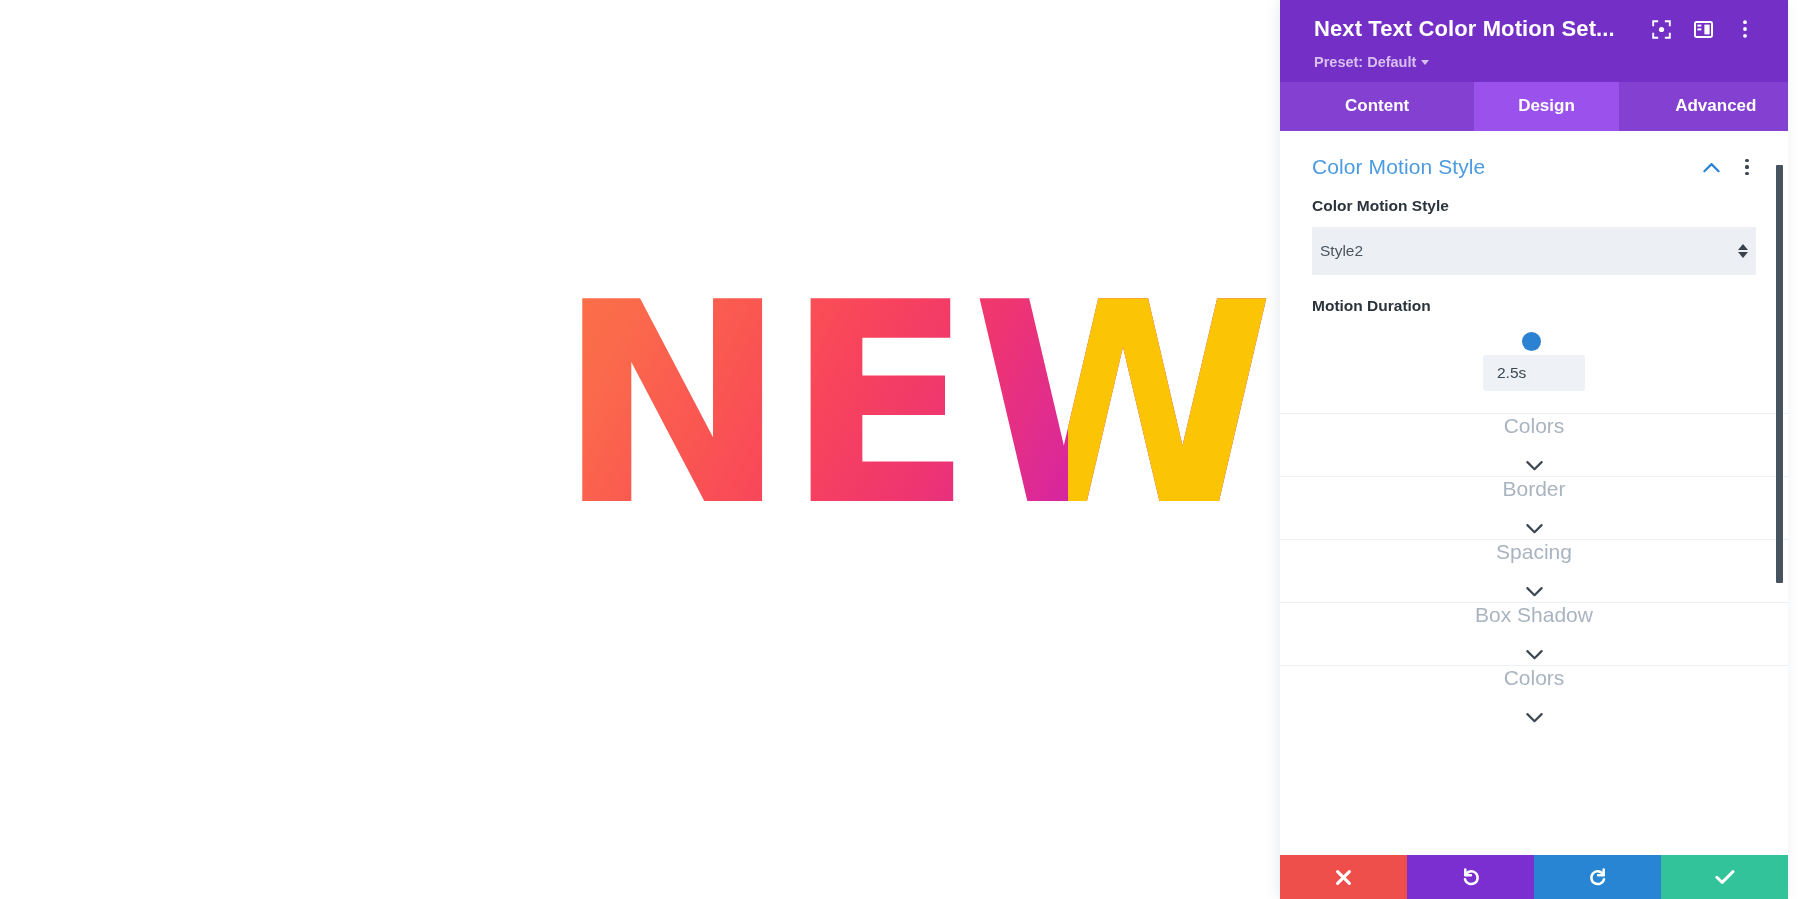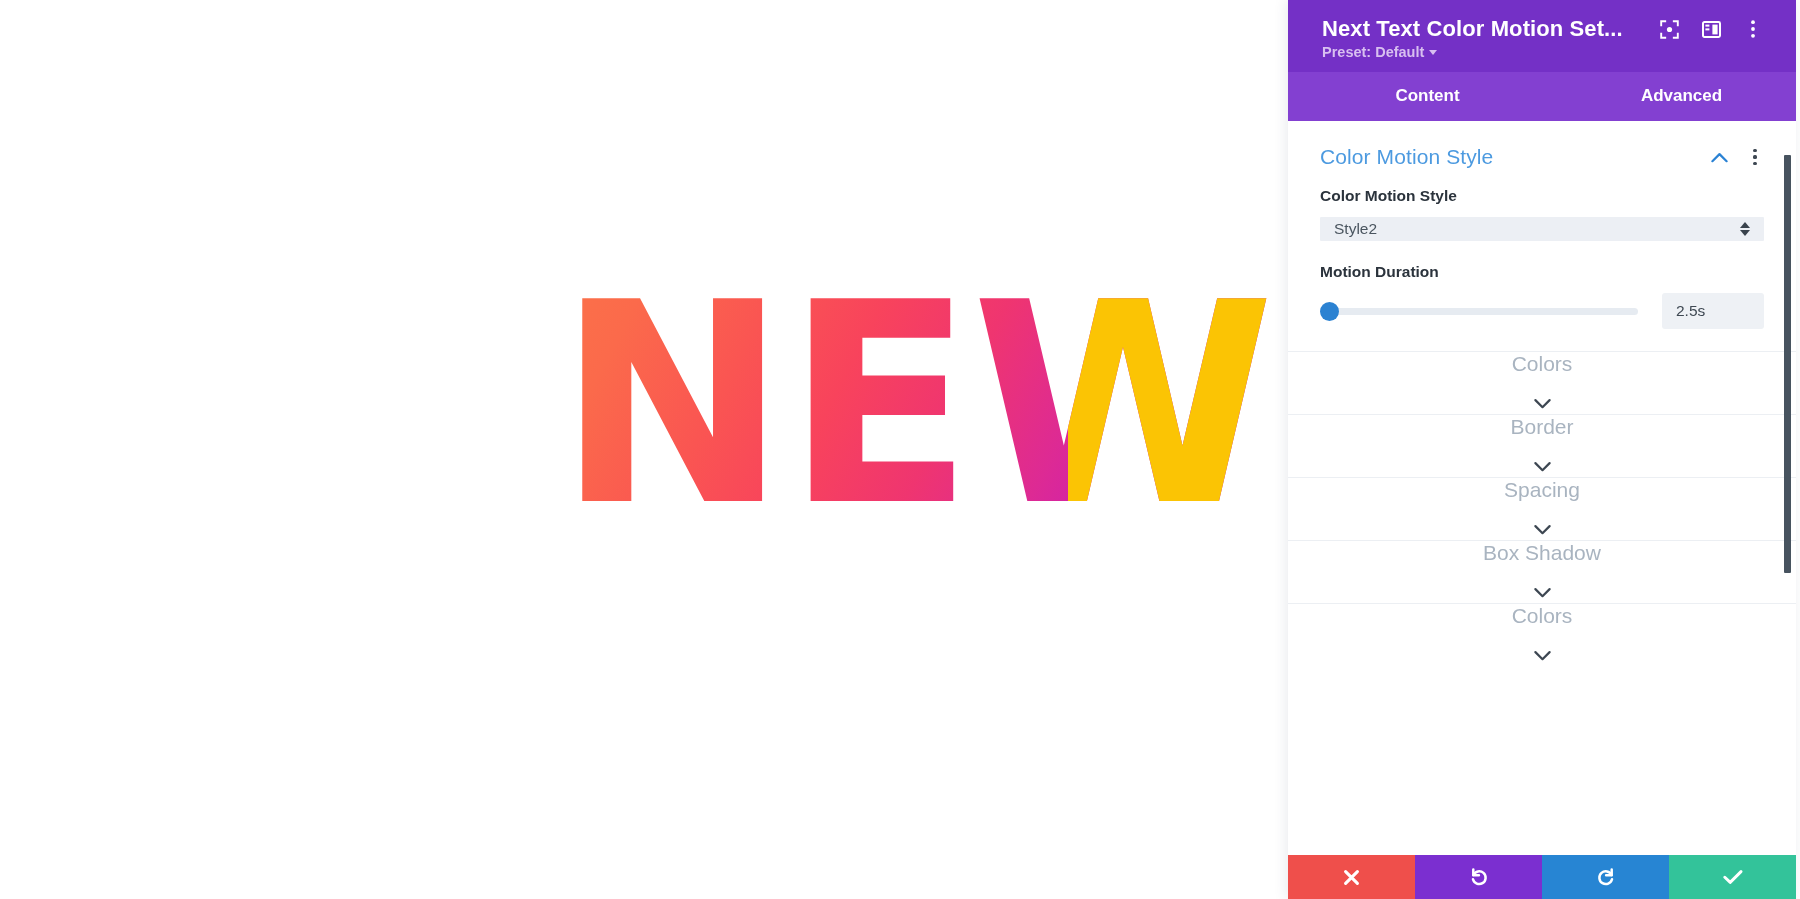--- a/index.html
+++ b/index.html
@@ -59,21 +59,21 @@
     position: absolute;
     left: -511px; top: 0;
     background: #fbc404;
     -webkit-background-clip: text;
     background-clip: text;
     color: transparent;
   }
 
   
   .panel {
-    position: absolute; right: 4px; top: 0;
+    position: absolute; right: 12px; top: 0;
     width: 508px; height: 899px;
     background: #f0abfc;
     box-shadow: -2px 0 12px rgba(40,60,90,0.10);
     display: flex; flex-direction: column;
     overflow: hidden;
   }
 
   .panel-header {
     background: #7430c6;
     padding: 14px 22px 12px 34px;
@@ -92,21 +92,21 @@
     overflow: hidden;
   }
   .hdr-icon {
     width: 42px; height: 30px;
     display: flex; align-items: center; justify-content: center;
     flex: 0 0 auto;
     cursor: pointer;
   }
   .hdr-icon svg { display: block; }
   .panel-preset {
-    margin-top: 0;
+    margin-top: 10px;
     color: #d8bff0;
     font-size: 14.5px;
     font-weight: 700;
     display: flex; align-items: center; gap: 5px;
     cursor: pointer;
   }
   .caret-tiny {
     width: 0; height: 0;
     border-left: 4px solid transparent;
     border-right: 4px solid transparent;
@@ -169,31 +169,31 @@
   .field-label {
     color: #2b333c;
     font-size: 15.5px;
     font-weight: 700;
     margin-bottom: 12px;
   }
   .select-box {
     position: relative;
     background: #eceff4;
     border-radius: 1px;
-    height: 24px;
+    height: 48px;
     display: flex; align-items: center;
-    padding: 0 14px;
+    padding: 0 8px;
     cursor: pointer;
   }
   .select-value { color: #4a555f; font-size: 15.5px; flex: 1 1 auto; }
   .spin { display: flex; flex-direction: column; align-items: center; gap: 2px; }
   .spin .up { width: 0; height: 0; border-left: 5px solid transparent; border-right: 5px solid transparent; border-bottom: 6px solid #39424c; }
   .spin .dn { width: 0; height: 0; border-left: 5px solid transparent; border-right: 5px solid transparent; border-top: 6px solid #39424c; }
 
-  .slider-row { display: flex; align-items: center; gap: 0; }
+  .slider-row { display: flex; align-items: center; gap: 0; flex-direction: column; }
   .slider-track-wrap {
     flex: 1 1 auto;
     height: 28px;
     display: flex; align-items: center;
     position: relative;
     padding-right: 24px;
     cursor: pointer;
   }
   .slider-track {
     height: 7px; width: 100%;
@@ -308,20 +308,21 @@
       </div>
 
       <div class="panel-preset">
         <span>Preset: Default</span>
         <span class="caret-tiny"></span>
       </div>
     </div>
 
     <div class="tabs">
       <div class="tab">Content</div>
+      <div class="tab active">Design</div>
       <div class="tab">Advanced</div>
     </div>
 
     <div class="panel-scroll">
       <div class="scroll-inner">
 
         <div class="group-open">
           <div class="group-head">
             <div class="group-head-title">Color Motion Style</div>
             <div class="group-head-ctl">

